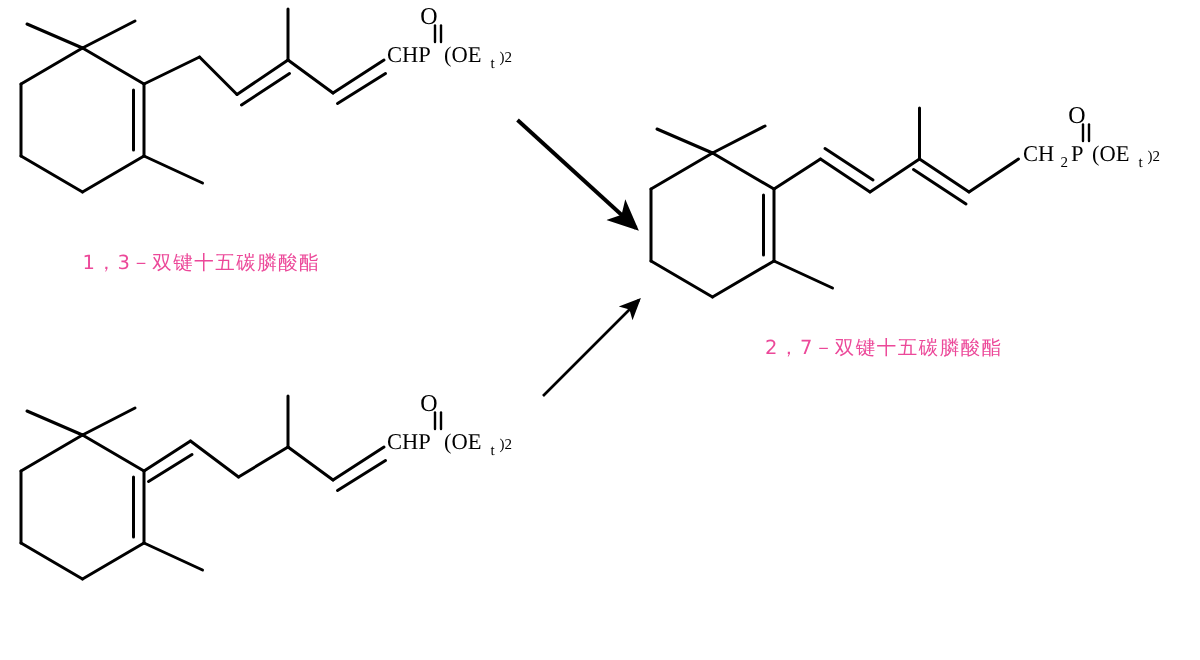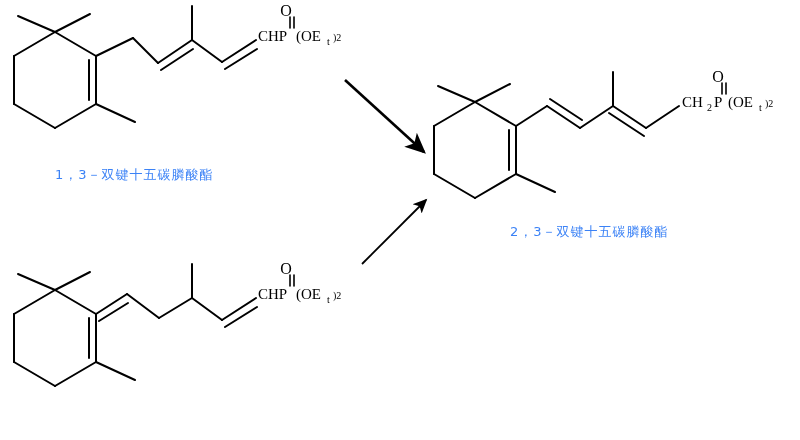--- a/index.html
+++ b/index.html
@@ -15,21 +15,21 @@
     overflow: hidden;
     font-family: "Liberation Serif", serif;
   }
   .struct {
     position: absolute;
   }
   .caption {
     position: absolute;
     font-family: "DejaVu Sans", sans-serif;
     font-size: 13px;
-    color: #3b82f6;
+    color: #ec4899;
     letter-spacing: 1px;
     white-space: nowrap;
   }
   .arrow-layer {
     position: absolute;
     left: 0;
     top: 0;
   }
   svg { display: block; }
   svg text {
@@ -165,21 +165,21 @@
 
       <text class="formula-main" x="262" y="37">CH</text>
       <text class="formula-sub" x="287" y="41">2</text>
       <text class="formula-main" x="294" y="37">P</text>
       <text class="formula-main" x="308" y="37">(OE</text>
       <text class="formula-sub" x="339" y="41">t</text>
       <text class="formula-sub" x="345" y="37">)2</text>
     </svg>
   </div>
 
-  <div class="caption" style="left:510px; top:223px;">2，3－双键十五碳膦酸酯</div>
+  <div class="caption" style="left:510px; top:223px;">2，7－双键十五碳膦酸酯</div>
 
   <svg class="arrow-layer" width="800" height="440">
     <defs>
       <marker id="ah" markerWidth="9" markerHeight="9" refX="7" refY="4.2" orient="auto" markerUnits="strokeWidth">
         <path d="M 0,0.6 L 8,4.2 L 0,7.8 L 2,4.2 Z" fill="#000000"></path>
       </marker>
     </defs>
     <line x1="345" y1="80" x2="424" y2="152" stroke="#000000" stroke-width="2.6" marker-end="url(#ah)"></line>
     <line x1="362" y1="264" x2="426" y2="200" stroke="#000000" stroke-width="1.8" marker-end="url(#ah)"></line>
   </svg>

